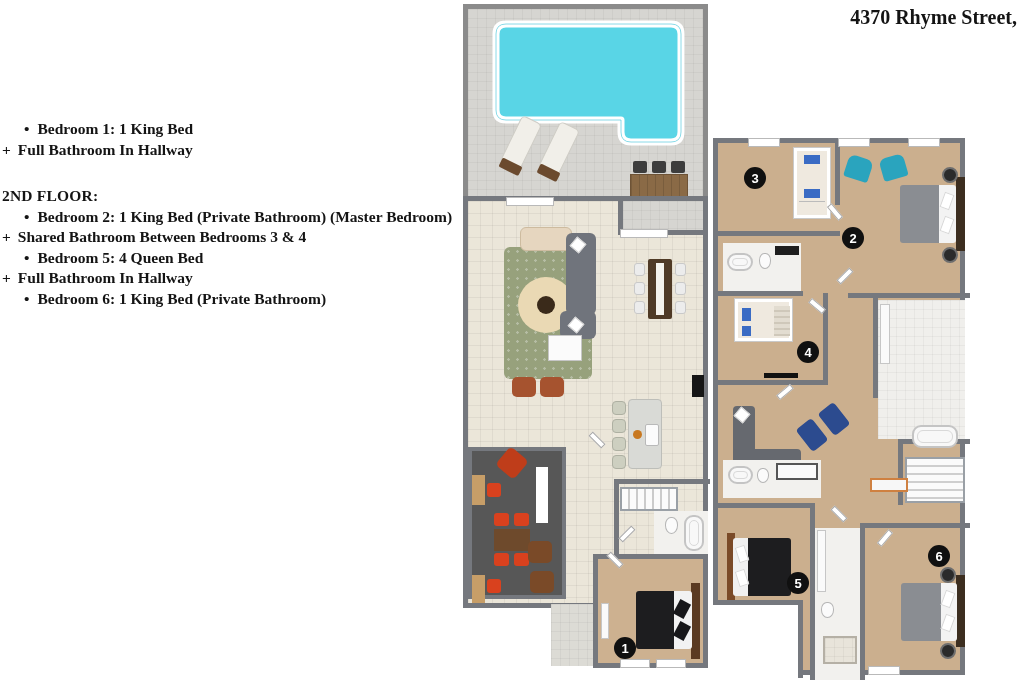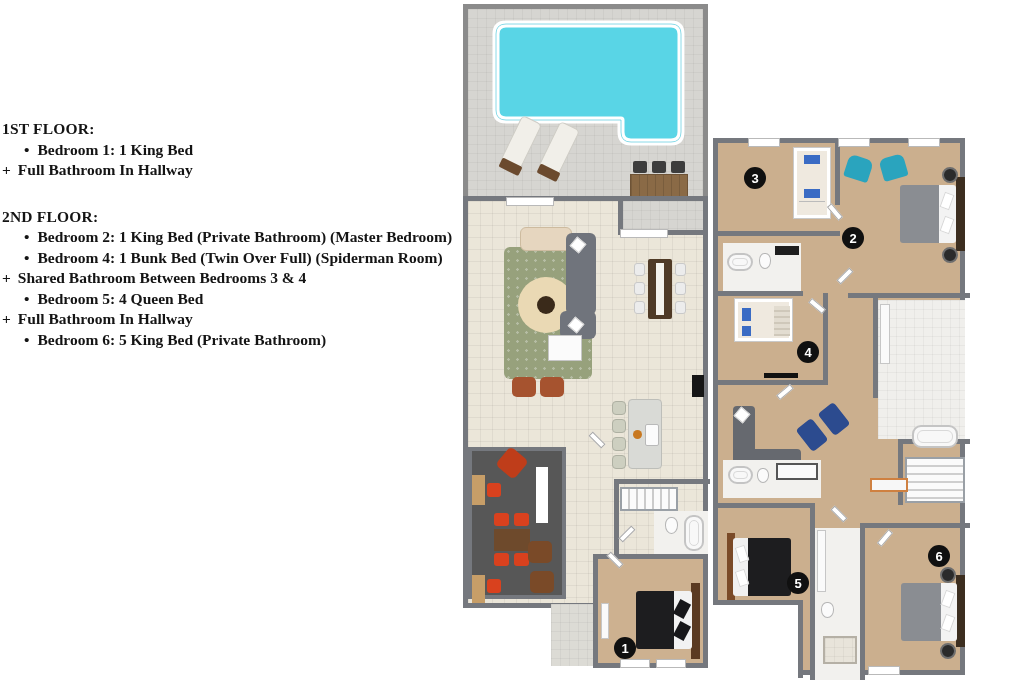--- a/index.html
+++ b/index.html
@@ -44,34 +44,33 @@
         border:2px solid #6e6e6e;}
   .pillow{position:absolute;width:10px;height:10px;background:#fff;border:1px solid #d2d2d2;
           transform:rotate(40deg);}
 </style>
 </head>
 <body>
 
 <div id="canvas">
 
   <div class="address">
+    <div>4370 Rhyme Street,</div>
   </div>
 
   <div class="info">
-    <div class="line heading">1ST FLOOR:</div>
     <div class="line li bullet"><span class="marker">•</span><span>Bedroom 1: 1 King Bed</span></div>
     <div class="line li plus"><span class="marker">+</span><span>Full Bathroom In Hallway</span></div>
     <div class="gap"></div>
     <div class="line heading">2ND FLOOR:</div>
     <div class="line li bullet"><span class="marker">•</span><span>Bedroom 2: 1 King Bed (Private Bathroom) (Master Bedroom)</span></div>
-    <div class="line li bullet"><span class="marker">•</span><span>Bedroom 4: 1 Bunk Bed (Twin Over Full) (Spiderman Room)</span></div>
     <div class="line li plus"><span class="marker">+</span><span>Shared Bathroom Between Bedrooms 3 &amp; 4</span></div>
     <div class="line li bullet"><span class="marker">•</span><span>Bedroom 5: 4 Queen Bed</span></div>
     <div class="line li plus"><span class="marker">+</span><span>Full Bathroom In Hallway</span></div>
-    <div class="line li bullet"><span class="marker">•</span><span>Bedroom 6: 5 King Bed (Private Bathroom)</span></div>
+    <div class="line li bullet"><span class="marker">•</span><span>Bedroom 6: 1 King Bed (Private Bathroom)</span></div>
   </div>
 
   <div class="plan" id="plan1" style="left:463px;top:4px;width:250px;height:666px;">
 
     <div class="abs ptile" style="left:0;top:0;width:245px;height:230px;background-color:#d6d5d1;border:5px solid #8b8b8b;">
       <svg class="abs" style="left:8px;top:5px;" width="225" height="140">
         <path d="M30,10 H195 Q205,10 205,20 V118 Q205,128 195,128 H155 Q145,128 145,118 V106 H30 Q20,106 20,96 V20 Q20,10 30,10 Z" fill="#59d5e6" stroke="#ffffff" stroke-width="7" stroke-linejoin="round"></path>
         <path d="M30,10 H195 Q205,10 205,20 V118 Q205,128 195,128 H155 Q145,128 145,118 V106 H30 Q20,106 20,96 V20 Q20,10 30,10 Z" fill="none" stroke="#3cc3d8" stroke-width="1" opacity=".6"></path>
       </svg>
       <div class="abs" style="left:42px;top:108px;width:22px;height:52px;background:#f1efe9;border:1px solid #cfcdc6;border-radius:5px;transform:rotate(26deg);">

